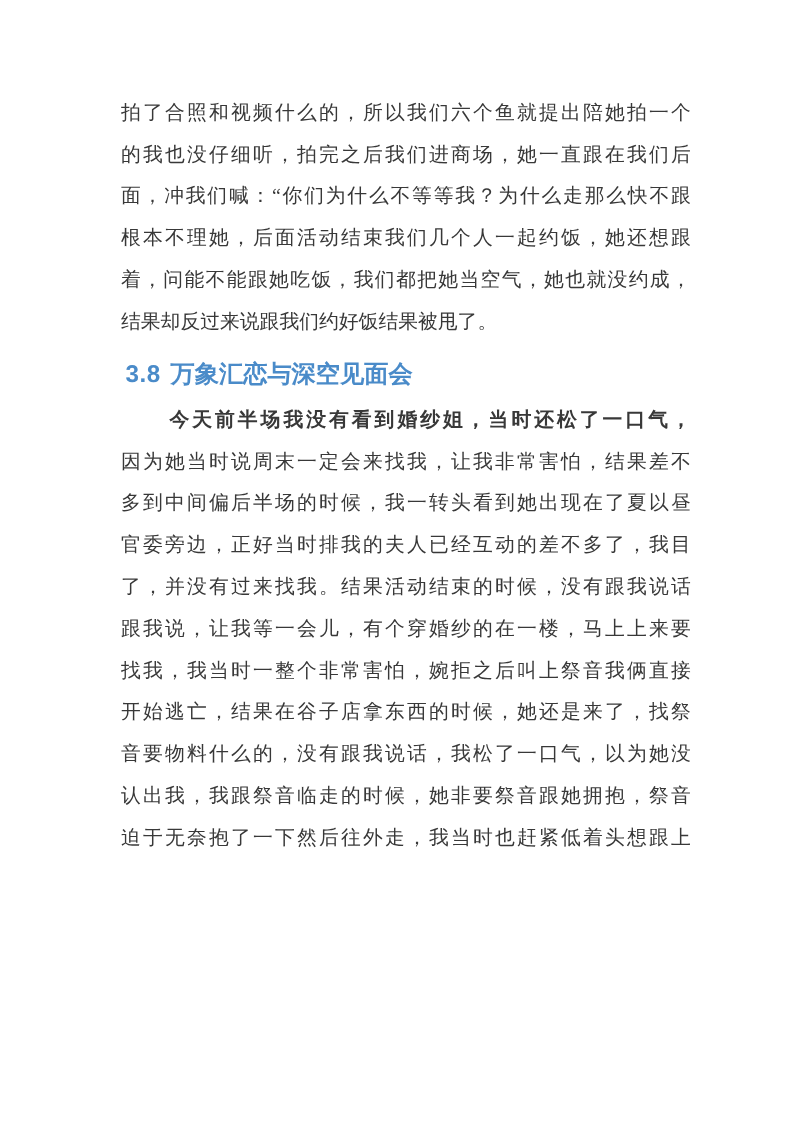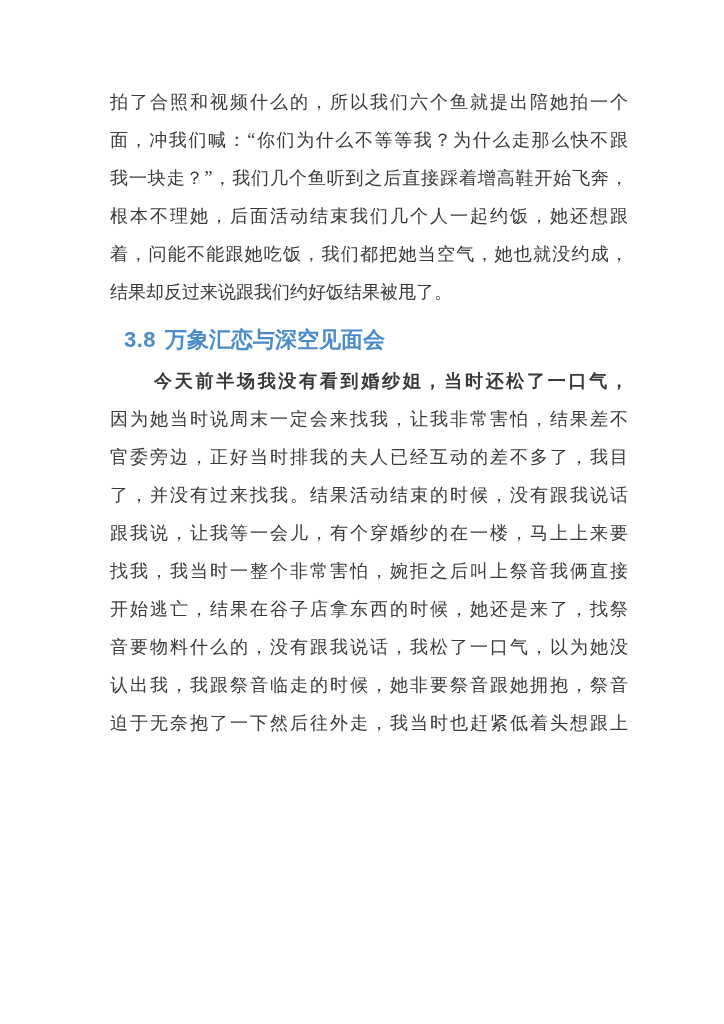--- a/index.html
+++ b/index.html
@@ -33,52 +33,53 @@
   }
   .line.para-end {
     text-align-last: left;
     -moz-text-align-last: left;
   }
   .line.indent {
     padding-left: 44px;
     font-weight: bold;
   }
   .heading {
-    margin: 14px 0 7px 14px;
+    margin: 14px 0 7px 4px;
     padding: 0;
     font-family: "Liberation Sans", "DejaVu Sans", sans-serif;
     font-weight: bold;
     font-size: 22px;
     line-height: 30px;
     color: #4a8bc9;
   }
   .heading .hnum {
     margin-right: 9px;
     letter-spacing: 0.5px;
   }
 </style>
 </head>
 <body>
 
 <div class="page">
 
   <div class="paragraph">
     <div class="line">拍了合照和视频什么的，所以我们六个鱼就提出陪她拍一个</div>
+    <div class="line">的我也没仔细听，拍完之后我们进商场，她一直跟在我们后</div>
     <div class="line">面，冲我们喊：“你们为什么不等等我？为什么走那么快不跟</div>
-    <div class="line">我一块走？”，我们几个鱼听到之后直接踩着增高鞋开始飞奔，</div>
     <div class="line">根本不理她，后面活动结束我们几个人一起约饭，她还想跟</div>
     <div class="line">着，问能不能跟她吃饭，我们都把她当空气，她也就没约成，</div>
     <div class="line para-end">结果却反过来说跟我们约好饭结果被甩了。</div>
   </div>
 
   <h2 class="heading"><span class="hnum">3.8</span><span class="htitle">万象汇恋与深空见面会</span></h2>
 
   <div class="paragraph">
     <div class="line indent">今天前半场我没有看到婚纱姐，当时还松了一口气，</div>
     <div class="line">因为她当时说周末一定会来找我，让我非常害怕，结果差不</div>
+    <div class="line">多到中间偏后半场的时候，我一转头看到她出现在了夏以昼</div>
     <div class="line">官委旁边，正好当时排我的夫人已经互动的差不多了，我目</div>
     <div class="line">了，并没有过来找我。结果活动结束的时候，没有跟我说话</div>
     <div class="line">跟我说，让我等一会儿，有个穿婚纱的在一楼，马上上来要</div>
     <div class="line">找我，我当时一整个非常害怕，婉拒之后叫上祭音我俩直接</div>
     <div class="line">开始逃亡，结果在谷子店拿东西的时候，她还是来了，找祭</div>
     <div class="line">音要物料什么的，没有跟我说话，我松了一口气，以为她没</div>
     <div class="line">认出我，我跟祭音临走的时候，她非要祭音跟她拥抱，祭音</div>
     <div class="line">迫于无奈抱了一下然后往外走，我当时也赶紧低着头想跟上</div>
   </div>
 

